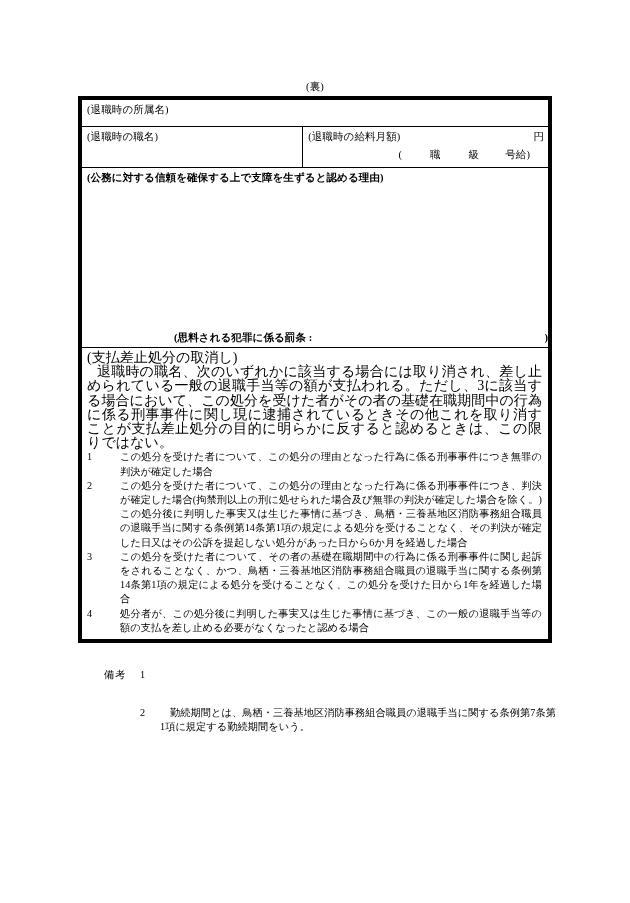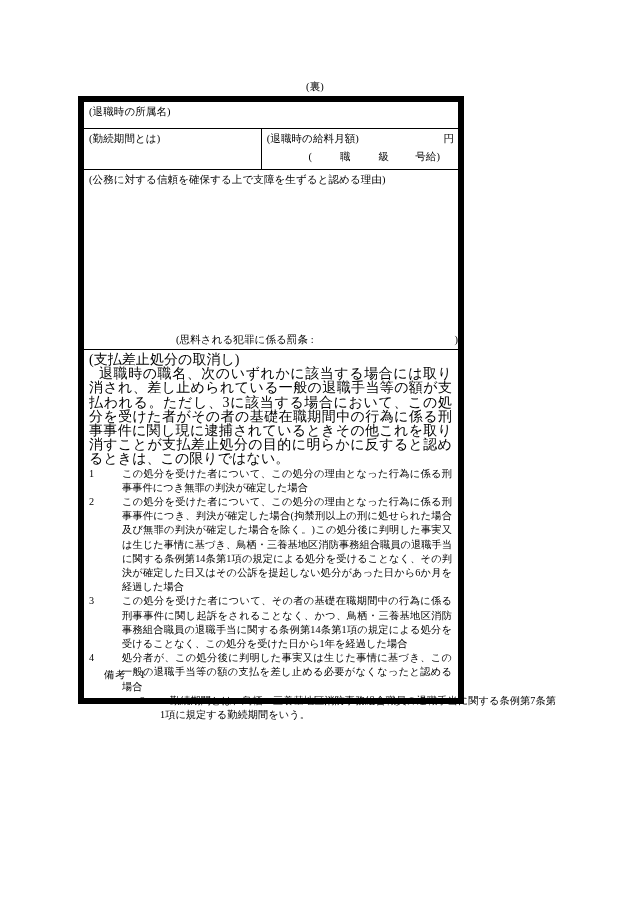--- a/index.html
+++ b/index.html
@@ -33,22 +33,22 @@
     font-size: 10.5px;
     line-height: 13px;
     letter-spacing: 0.2px;
   }
 
   
   .form-table {
     position: absolute;
     left: 78px;
     top: 96px;
-    width: 386px;
-    border: 6px solid #000000;
+    width: 474px;
+    border: 4px solid #000000;
     border-collapse: collapse;
     box-sizing: border-box;
   }
   .form-table .row {
     display: flex;
     border-bottom: 1px solid #000;
     box-sizing: border-box;
   }
   .form-table .row:last-child { border-bottom: none; }
 
@@ -83,21 +83,21 @@
     display: flex;
     justify-content: flex-end;
     align-items: baseline;
     padding-right: 14px;
   }
   .salary-line2 .sl-paren { margin-right: 28px; }
   .salary-line2 .sl-shoku { margin-right: 28px; }
   .salary-line2 .sl-kyu   { margin-right: 26px; }
 
   .row-reason { height: 180px; position: relative; }
-  .cell-reason { width: 100%; position: relative; }
+  .cell-reason { width: 100%; position: relative; font-weight: bold; }
   .penal-line {
     position: absolute;
     left: 0;
     right: 0;
     bottom: 3px;
     display: flex;
     font-size: 10.5px;
     line-height: 13.5px;
   }
   .penal-label {
@@ -143,21 +143,21 @@
   
   .notes {
     position: absolute;
     left: 104px;
     top: 668px;
     width: 452px;
   }
   .notes-row {
     display: flex;
     align-items: flex-start;
-    margin-bottom: 11px;
+    margin-bottom: 23px;
   }
   .notes-row:last-child { margin-bottom: 0; }
   .notes-label {
     flex: 0 0 36px;
     font-size: 10.2px;
     line-height: 14.6px;
     letter-spacing: 1px;
   }
   .notes-num {
     flex: 0 0 20px;
@@ -181,21 +181,21 @@
 
   <div class="side-caption">(裏)</div>
 
   <div class="form-table">
 
     <div class="row row-dept">
       <div class="cell">(退職時の所属名)</div>
     </div>
 
     <div class="row row-title">
-      <div class="cell cell-jobname">(勤続期間とは)</div>
+      <div class="cell cell-jobname">(退職時の職名)</div>
       <div class="cell cell-salary">
         <div class="salary-line1">
           <span>(退職時の給料月額)</span>
           <span>円</span>
         </div>
         <div class="salary-line2">
           <span class="sl-paren">(</span>
           <span class="sl-shoku">職</span>
           <span class="sl-kyu">級</span>
           <span>号給)</span>

